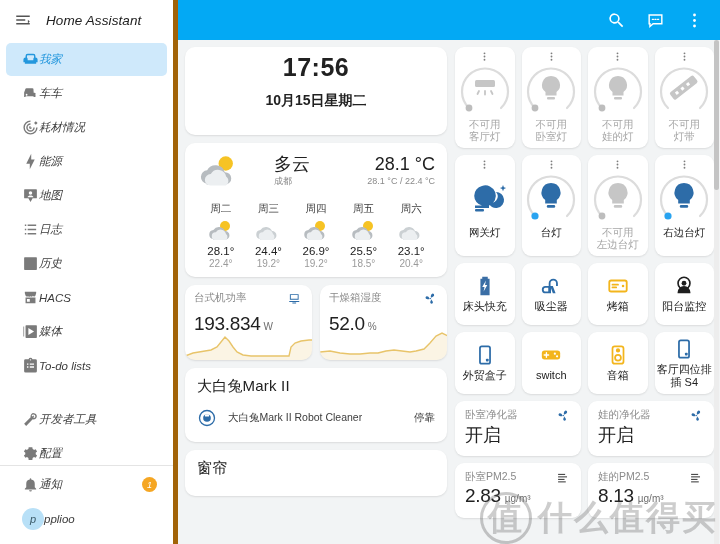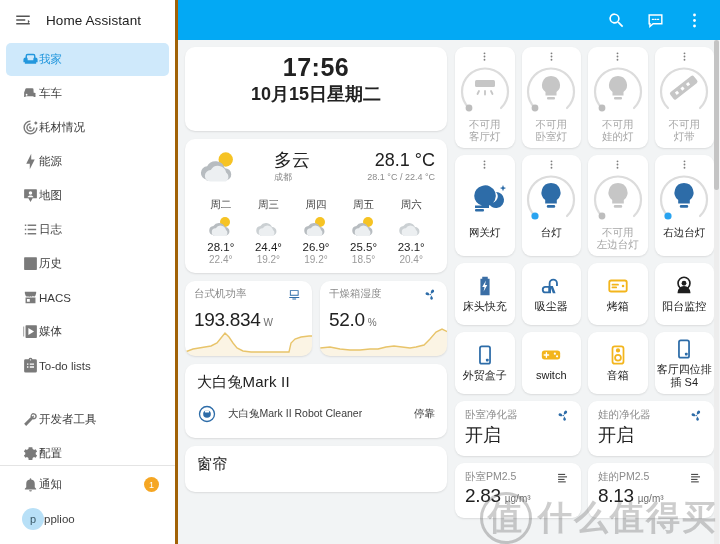--- a/index.html
+++ b/index.html
@@ -10,24 +10,25 @@
     background: #f2f4f5;
     color: #212121;
   }
   .app { position: relative; width: 720px; height: 544px; display: flex; }
 
   
   .sidebar {
     width: 178px; height: 544px;
     background: #ffffff;
     display: flex; flex-direction: column;
-    border-right: 3px solid #a16207;
+    border-right: 5px solid #a16207;
     flex: 0 0 178px;
     position: relative;
     z-index: 5;
+    font-style: italic;
   }
   .sb-header {
     height: 40px; display: flex; align-items: center;
     gap: 14px; padding-left: 14px;
     background: #ffffff;
     flex: 0 0 40px;
   }
   .sb-menu-ico { width: 18px; height: 18px; color: #545454; flex: 0 0 18px; }
   .sb-title { font-size: 13.5px; color: #212121; letter-spacing: .1px; }
 
@@ -77,21 +78,21 @@
   .col-right { flex: 1 1 auto; display: flex; flex-direction: column; gap: 7px; min-width: 0; }
 
   .card {
     background: #ffffff; border-radius: 10px;
     box-shadow: 0 1px 2px rgba(0,0,0,.10);
   }
 
   
   .clock-card { padding: 7px 0 25px; text-align: center; }
   .clock-time { font-size: 25px; font-weight: bold; letter-spacing: .5px; line-height: 1.05; }
-  .clock-date { font-size: 18px; font-weight: bold; margin-top: 2px; }
+  .clock-date { font-size: 14px; font-weight: bold; margin-top: 12px; }
 
   
   .weather-card { padding: 10px 12px 8px; }
   .wx-now { display: flex; align-items: flex-start; gap: 25px; }
   .wx-ico { width: 46px; height: 40px; flex: 0 0 46px; }
   .wx-cond { margin-left: 6px; padding-top: 2px; }
   .wx-cond-t { font-size: 18px; line-height: 1.05; }
   .wx-cond-s { font-size: 9px; color: #8a8a8a; margin-top: 1px; }
   .wx-temp { margin-left: auto; text-align: right; padding-top: 2px; }
   .wx-temp-t { font-size: 18px; line-height: 1.05; }

